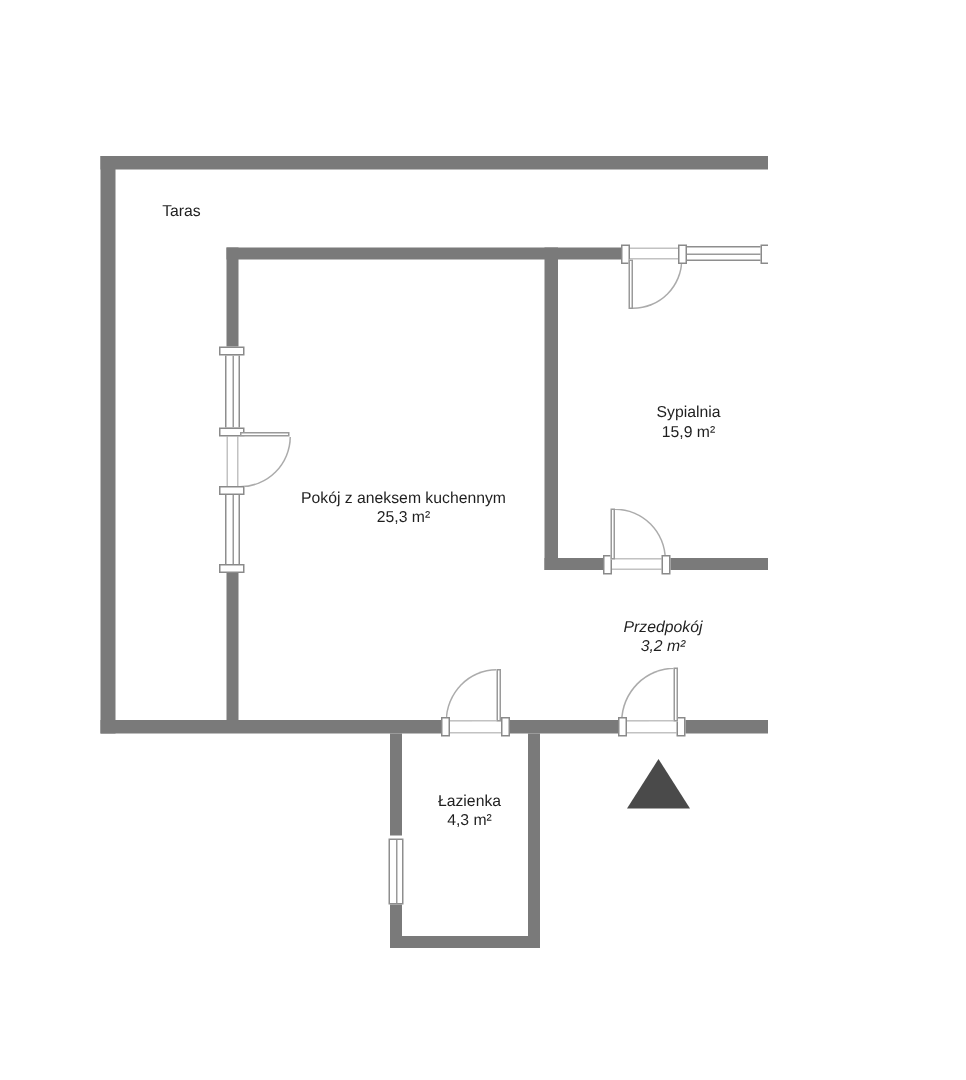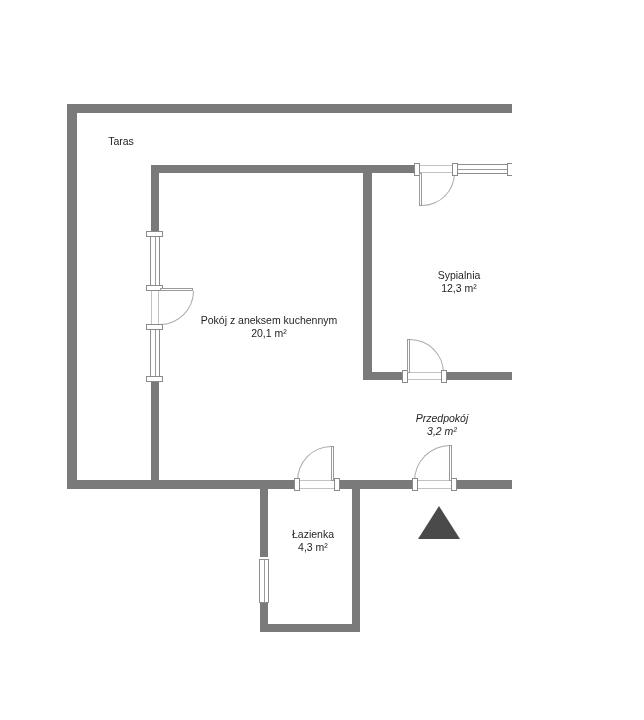--- a/index.html
+++ b/index.html
@@ -94,28 +94,28 @@
 
   <div class="leaf" style="left:449px;top:445px;width:3px;height:36px"></div>
   <div class="arc arc-tl" style="left:414px;top:445px;width:36px;height:36px"></div>
 
   <div class="tri" style="left: 418px; top: 506px; border-bottom-color: rgb(74, 74, 74);"></div>
 
   <div class="room-label" style="left: 121px; top: 135px; color: rgb(31, 31, 31);">
     <div class="rname">Taras</div>
   </div>
 
-  <div class="room-label" style="left: 269px; top: 314px; color: rgb(31, 31, 31);">
+  <div class="room-label" style="left: 269px; top: 326px; color: rgb(31, 31, 31);">
     <div class="rname">Pokój z aneksem kuchennym</div>
-    <div class="area">20,1 m²</div>
+    <div class="area">25,3 m²</div>
   </div>
 
   <div class="room-label" style="left: 459px; top: 269px; color: rgb(31, 31, 31);">
     <div class="rname">Sypialnia</div>
-    <div class="area">12,3 m²</div>
+    <div class="area">15,9 m²</div>
   </div>
 
   <div class="room-label" style="left: 442px; top: 412px; color: rgb(31, 31, 31); font-style: italic;">
     <div class="rname">Przedpokój</div>
     <div class="area">3,2 m²</div>
   </div>
 
   <div class="room-label" style="left: 313px; top: 528px; color: rgb(31, 31, 31);">
     <div class="rname">Łazienka</div>
     <div class="area">4,3 m²</div>

